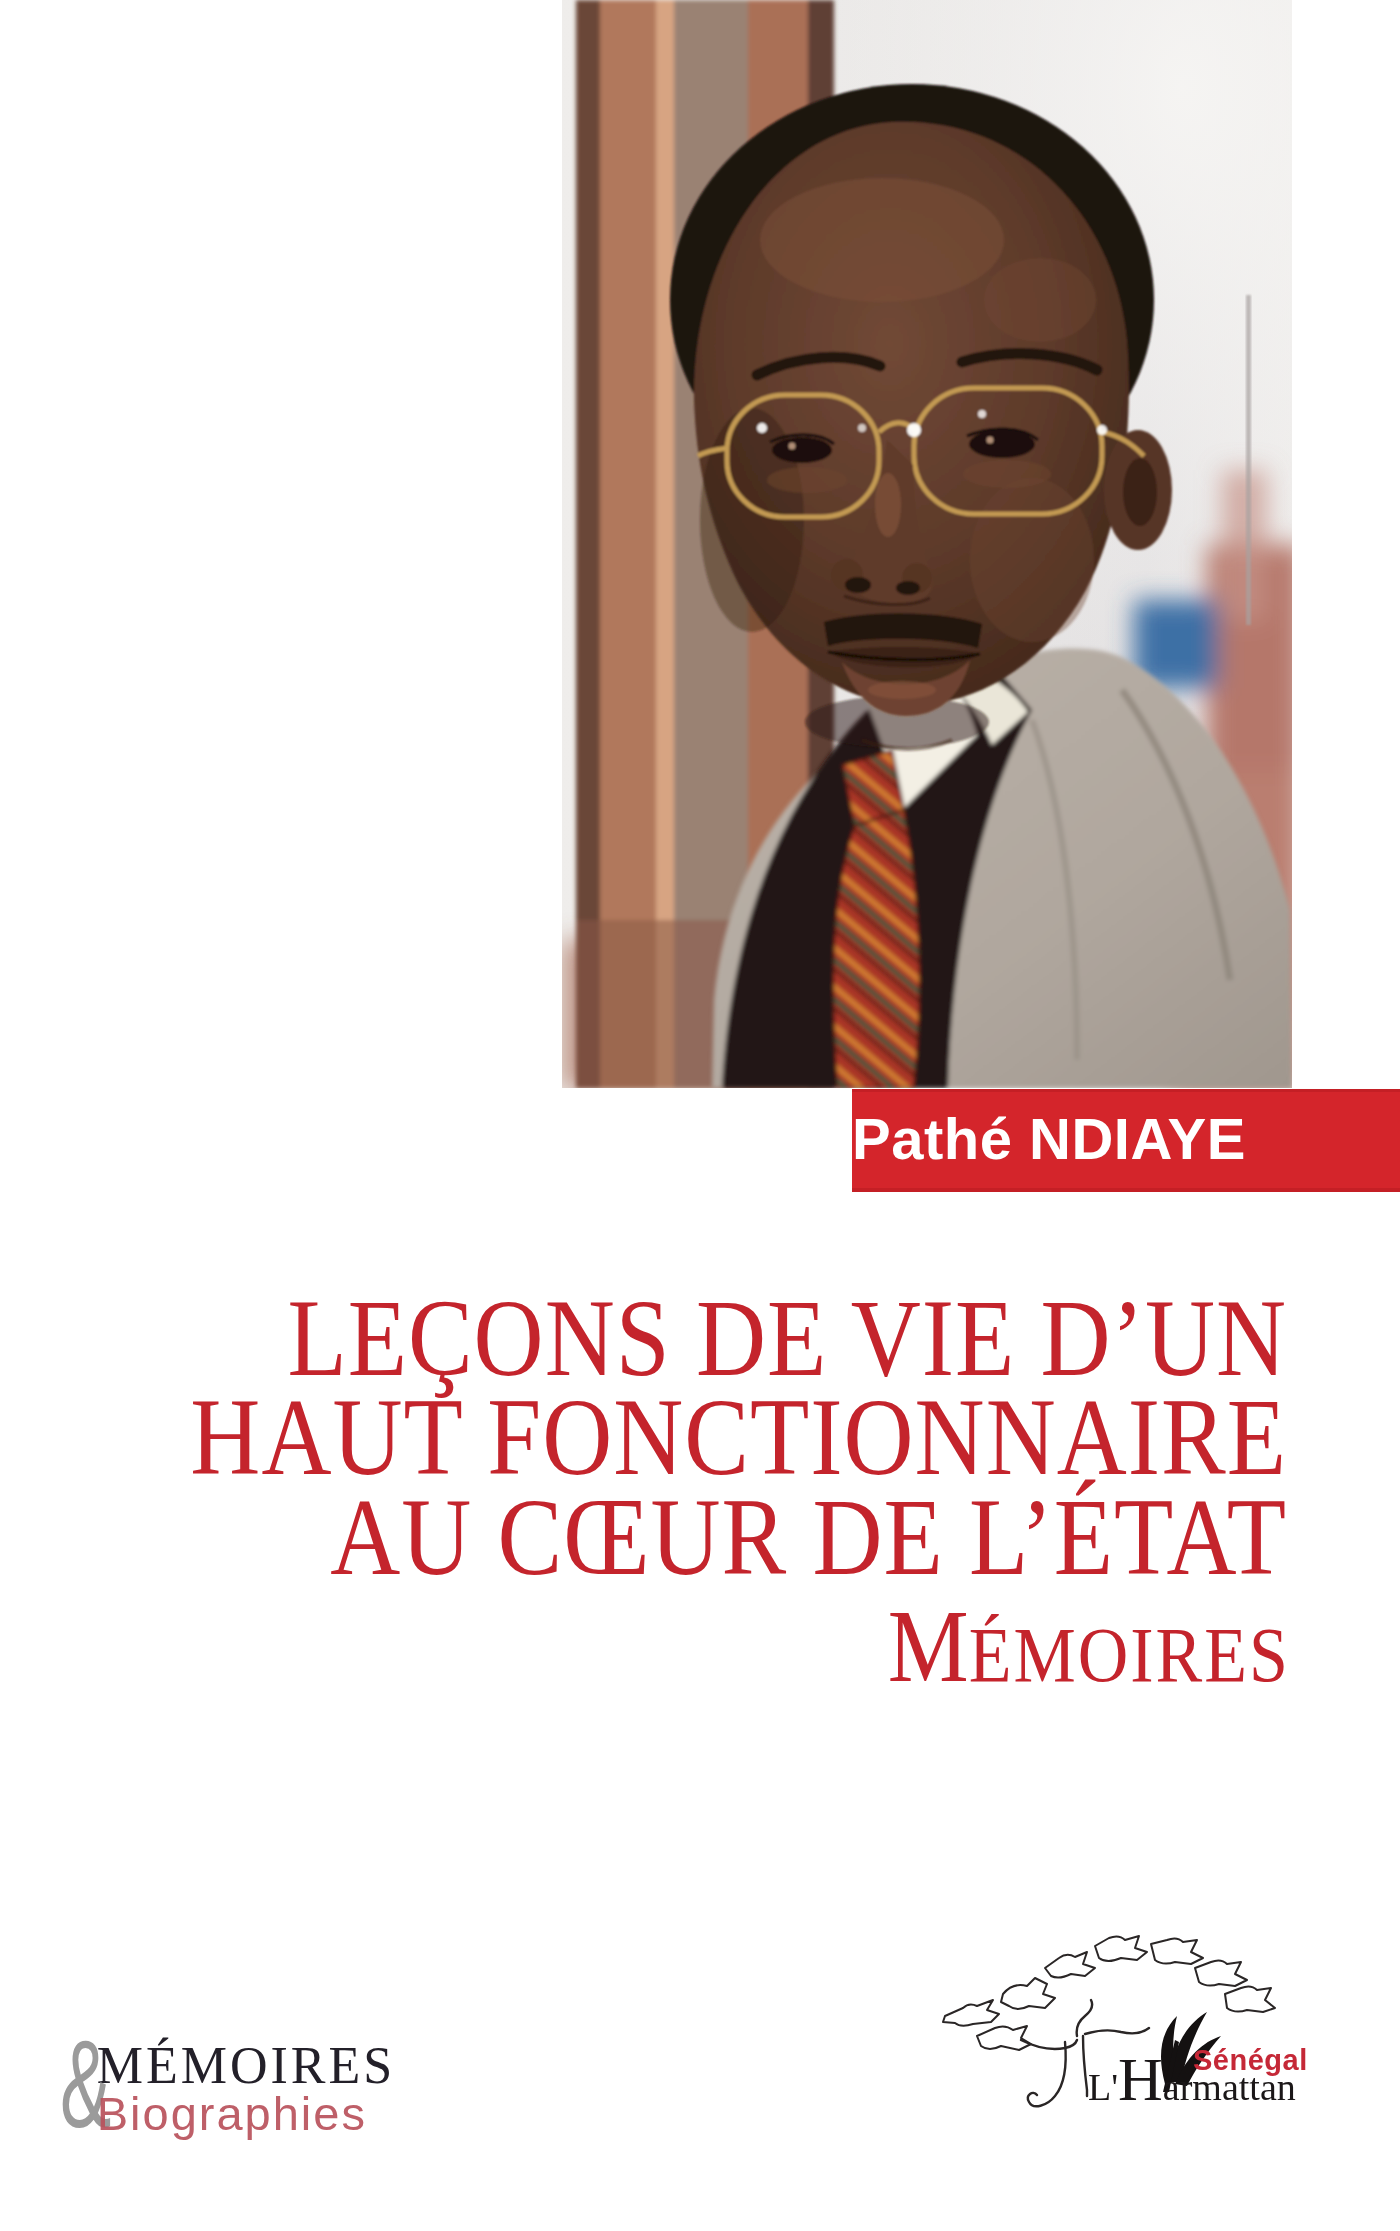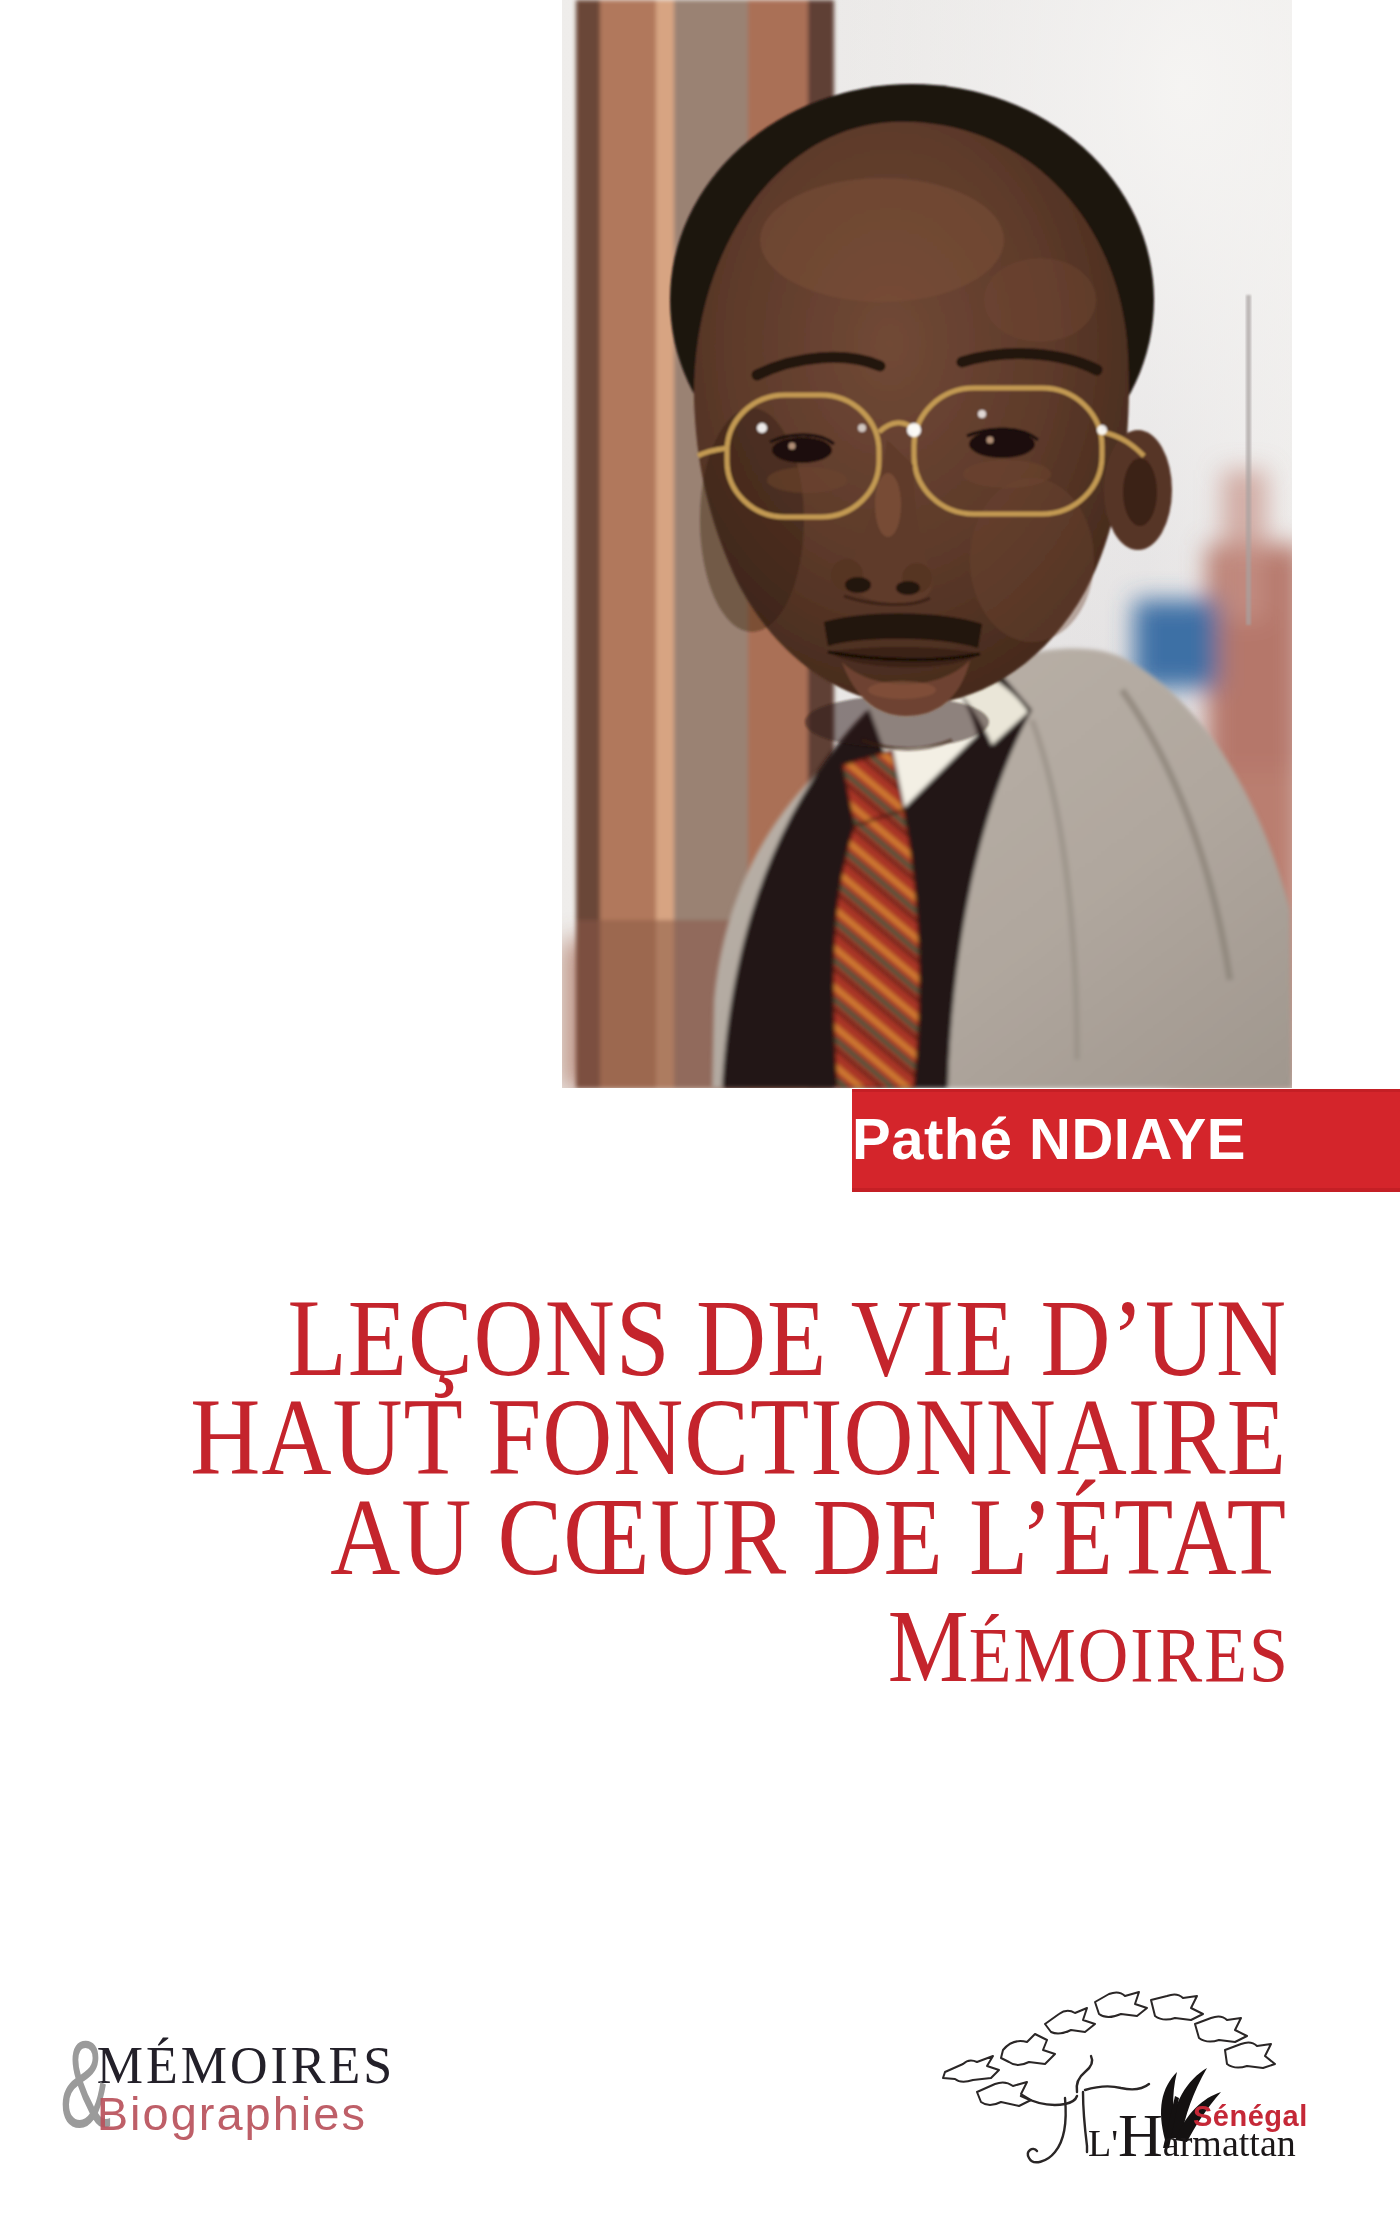--- a/index.html
+++ b/index.html
@@ -67,21 +67,21 @@
     font-family:"Liberation Serif", serif;
     font-size:52px;line-height:56px;letter-spacing:3px;color:#232029;
   }
   .collection .col-biographies{
     font-family:"Liberation Sans", sans-serif;
     font-size:47px;line-height:46px;letter-spacing:2px;color:#b9525c;
     margin-top:-3px;opacity:.92;
   }
   
   .publisher{
-    position:absolute;left:925px;top:1980px;width:410px;height:200px;
+    position:absolute;left:925px;top:1924px;width:410px;height:200px;
   }
   .publisher svg{display:block;width:100%;height:100%;}
 </style>
 </head>
 <body>
 
 <div class="page">
 
   <div class="photo">
     <svg viewBox="0 0 730 1088" xmlns="http://www.w3.org/2000/svg">

